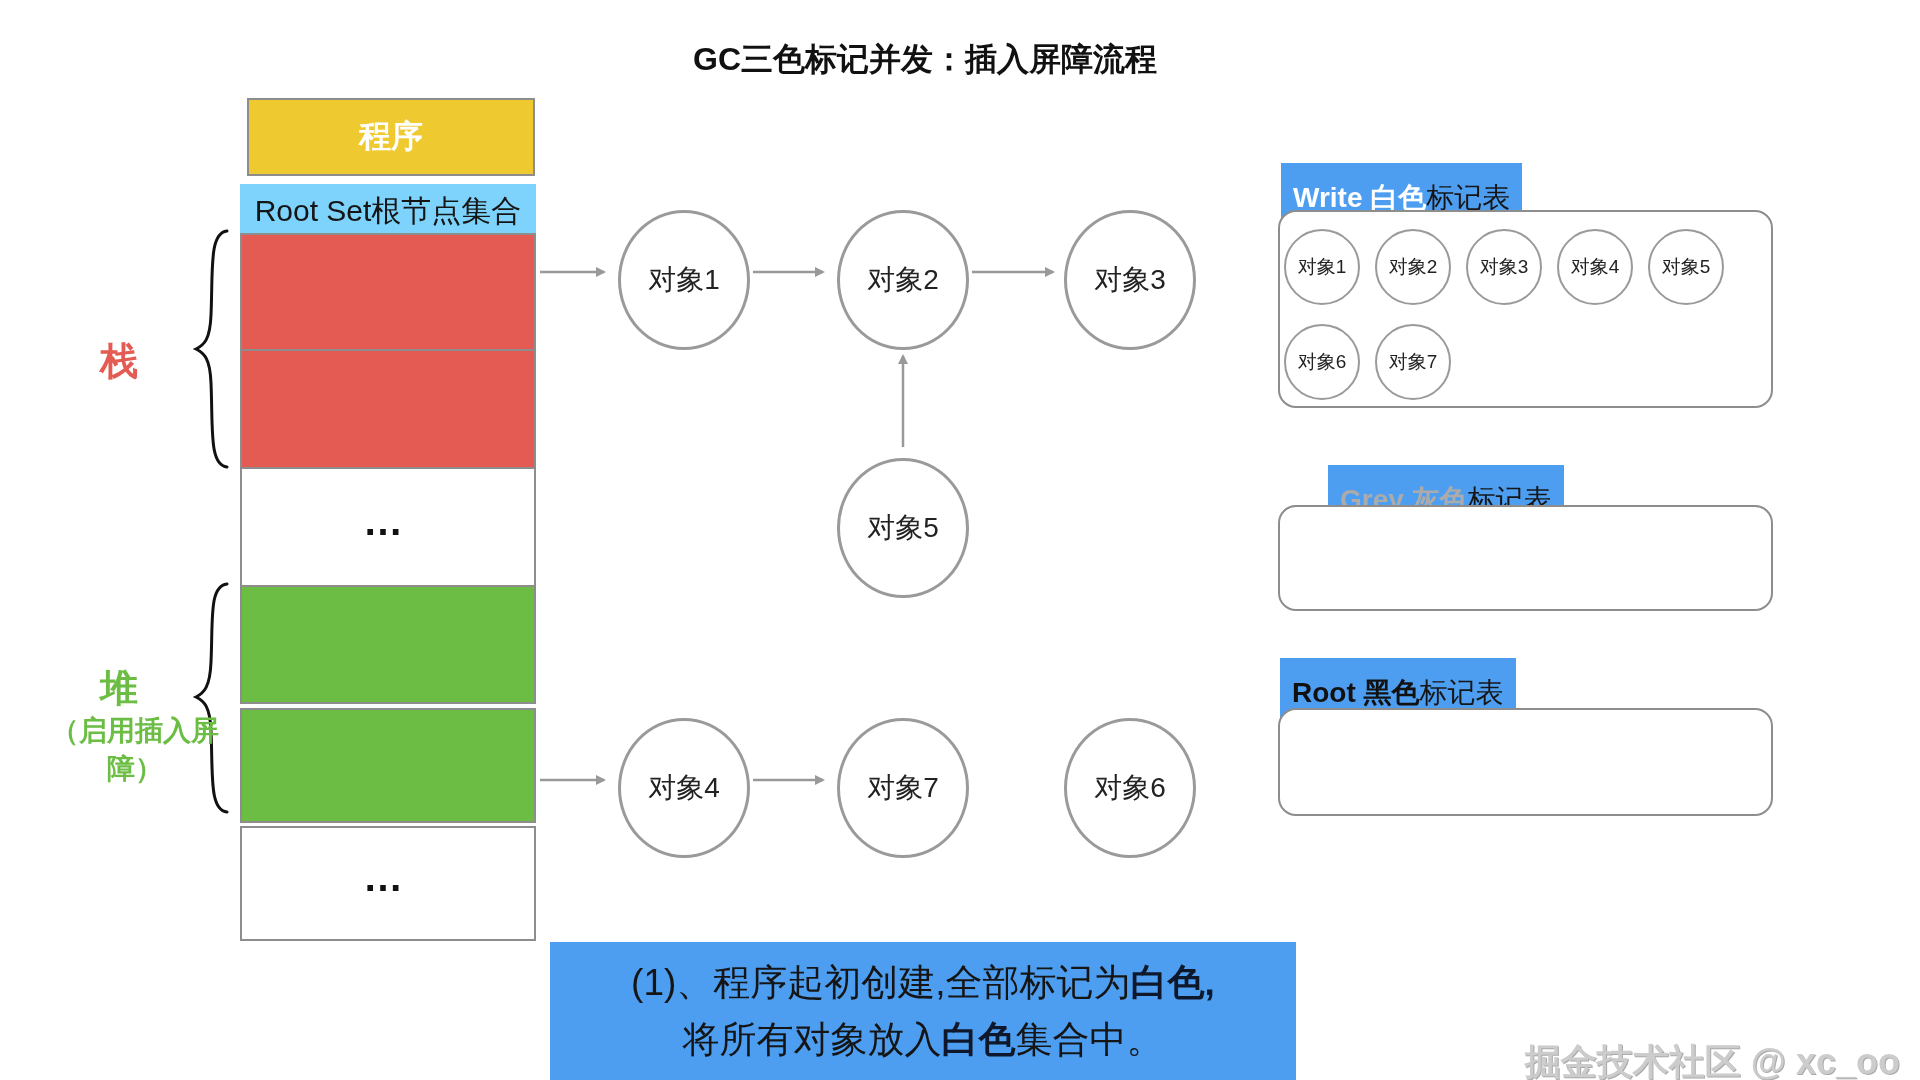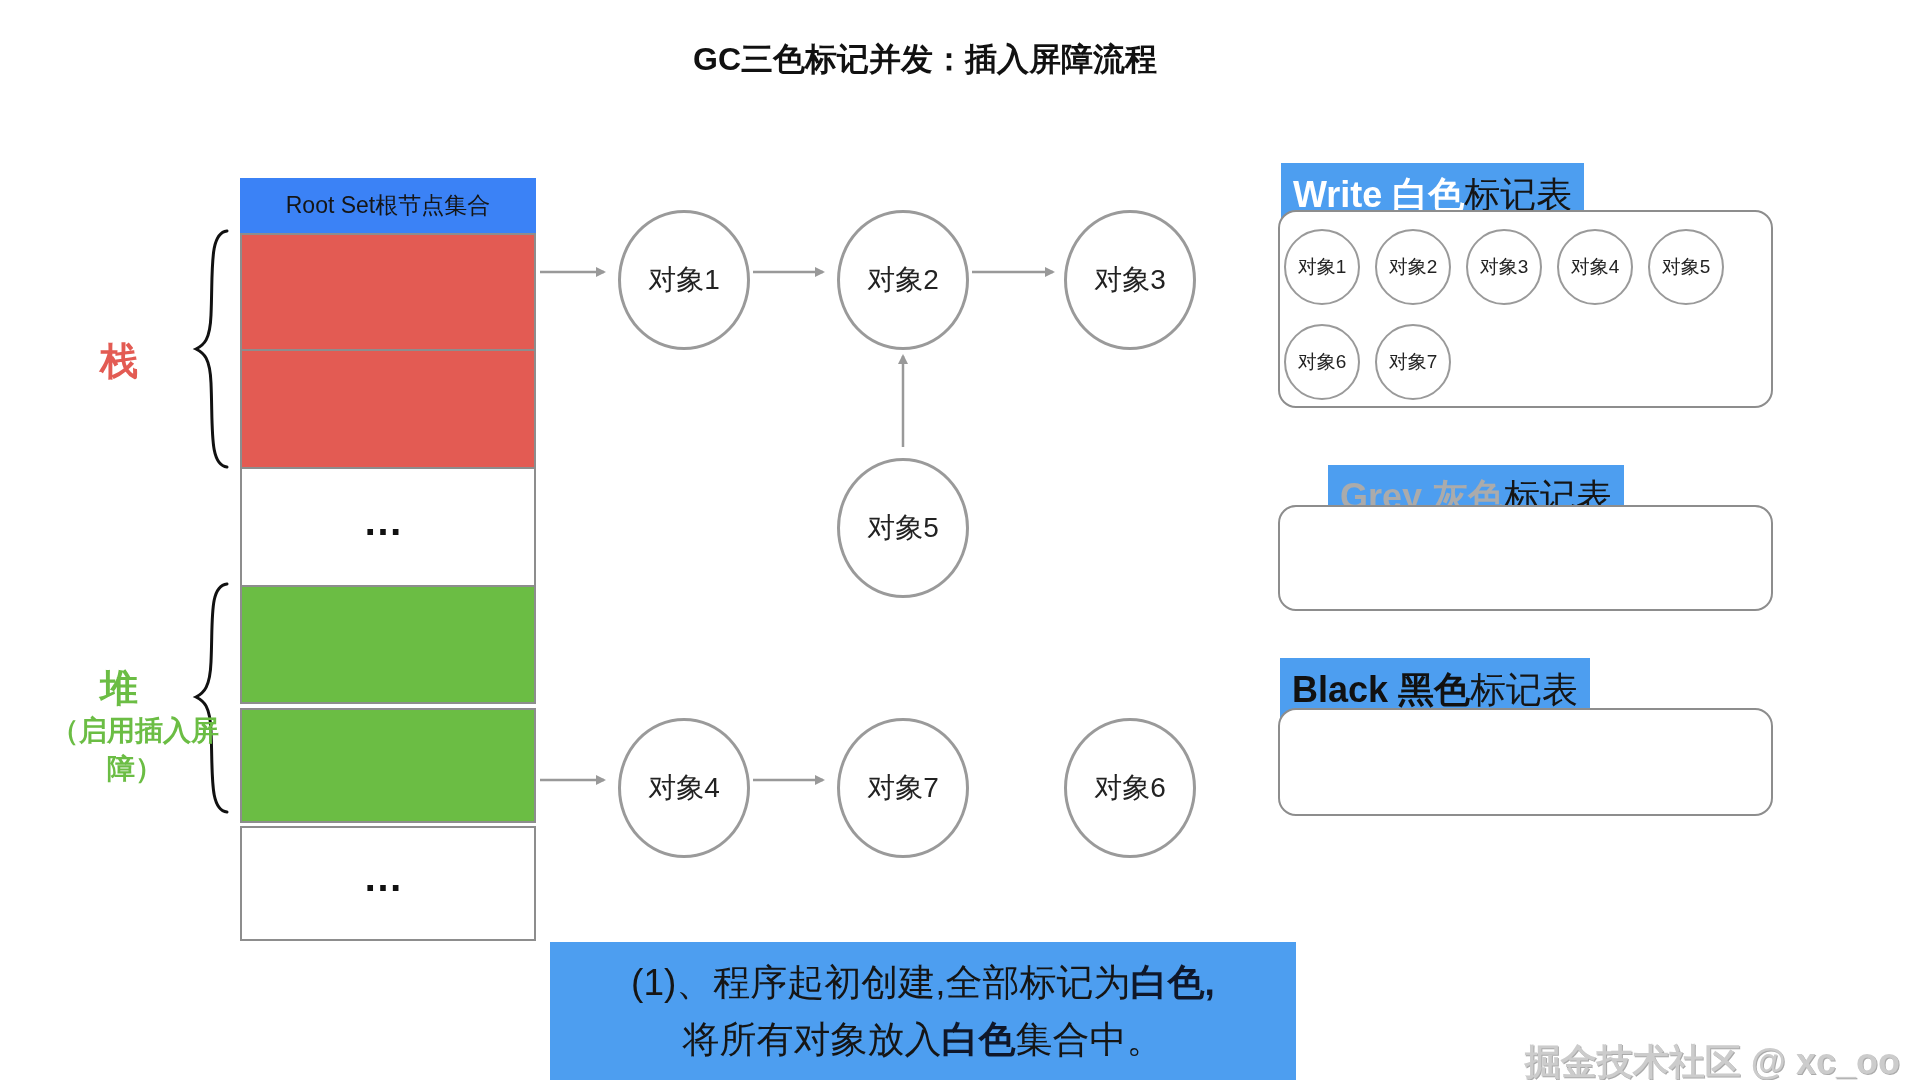--- a/index.html
+++ b/index.html
@@ -7,38 +7,38 @@
     position:relative;width:1920px;height:1080px;background:#ffffff;overflow:hidden;
     font-family:"Liberation Sans","DejaVu Sans",sans-serif;color:#111;
   }
   .abs{position:absolute;margin-top:8px;}
   
   .title{left:0;top:30px;width:1850px;text-align:center;font-size:32px;font-weight:700;color:#111;}
   
   .membox{left:240px;width:296px;box-sizing:border-box;border:2px solid #8d8d8d;}
   .program{left:247px;top:90px;width:288px;height:78px;background:#EFC930;border:2px solid #8d8d8d;
     display:flex;align-items:center;justify-content:center;font-size:32px;font-weight:700;color:#ffffff;box-sizing:border-box;}
-  .rootset{top:170px;height:55px;background:#3b82f6;display:flex;align-items:center;justify-content:center;
-    font-size:23px;color:#151515;border:none;}
+  .rootset{top:176px;height:55px;background:#7dd3fc;display:flex;align-items:center;justify-content:center;
+    font-size:30px;color:#151515;border:none;}
   .red1{top:225px;height:118px;background:#E35B53;}
   .red2{top:341px;height:120px;background:#E35B53;}
   .white1{top:459px;height:120px;background:#ffffff;}
   .green1{top:577px;height:119px;background:#6BBD44;}
   .green2{top:700px;height:115px;background:#6BBD44;}
   .white2{top:818px;height:115px;background:#ffffff;}
   .dots{display:flex;align-items:center;justify-content:center;font-size:40px;font-weight:700;
     letter-spacing:10px;color:#111;padding-bottom:12px;}
   .stack-label{left:100px;top:328px;font-size:38px;font-weight:700;color:#E35B53;}
   .heap-label{left:100px;top:655px;font-size:38px;font-weight:700;color:#6BBD44;}
   .heap-note{left:35px;top:704px;width:200px;text-align:center;font-size:28px;font-weight:700;color:#6BBD44;}
   
   .node{width:132px;height:140px;border:3px solid #9a9a9a;border-radius:50%;background:#fff;
     display:flex;align-items:center;justify-content:center;font-size:28px;color:#222;box-sizing:border-box;}
   
-  .settitle{display:inline-flex;align-items:center;background:#4D9EF0;padding:8px 12px;font-size:36px;white-space:nowrap;justify-content:flex-end;}
+  .settitle{display:inline-flex;align-items:center;background:#4D9EF0;padding:16px 12px;font-size:28px;white-space:nowrap;justify-content:flex-end;}
   .settitle .hl{font-weight:700;}
   .white-hl{color:#ffffff;}
   .grey-hl{color:#ABABAB;}
   .black-hl{color:#111111;}
   .settitle .rest{font-weight:400;color:#151515;}
   .panel{border:2px solid #8d8d8d;border-radius:18px;background:#ffffff;box-sizing:border-box;}
   .white-panel{left:1278px;top:202px;width:495px;height:198px;}
   .grey-panel{left:1278px;top:497px;width:495px;height:106px;}
   .black-panel{left:1278px;top:700px;width:495px;height:108px;}
   .witem{position:absolute;width:76px;height:76px;border:2.5px solid #9a9a9a;border-radius:50%;background:#fff;
@@ -71,20 +71,21 @@
     <line x1="540" y1="272" x2="604" y2="272" stroke="#999999" stroke-width="2.5" marker-end="url(#ah)"></line>
     <line x1="753" y1="272" x2="823" y2="272" stroke="#999999" stroke-width="2.5" marker-end="url(#ah)"></line>
     <line x1="972" y1="272" x2="1053" y2="272" stroke="#999999" stroke-width="2.5" marker-end="url(#ah)"></line>
     <line x1="903" y1="447" x2="903" y2="356" stroke="#999999" stroke-width="2.5" marker-end="url(#ah)"></line>
     <line x1="540" y1="780" x2="604" y2="780" stroke="#999999" stroke-width="2.5" marker-end="url(#ah)"></line>
     <line x1="753" y1="780" x2="823" y2="780" stroke="#999999" stroke-width="2.5" marker-end="url(#ah)"></line>
   </svg>
 
   <div class="abs title">GC三色标记并发：插入屏障流程</div>
 
+  <div class="abs program">程序</div>
   <div class="abs membox rootset">Root Set根节点集合</div>
   <div class="abs membox red1"></div>
   <div class="abs membox red2"></div>
   <div class="abs membox white1 dots">…</div>
   <div class="abs membox green1"></div>
   <div class="abs membox green2"></div>
   <div class="abs membox white2 dots">…</div>
 
   <div class="abs stack-label">栈</div>
   <div class="abs heap-label">堆</div>
@@ -112,21 +113,21 @@
     <div class="witem" style="left:95px;top:112px;">对象7</div>
   </div>
 
   <div class="abs settitle" style="left:1328px;top:457px;">
     <span class="hl grey-hl">Grey 灰色</span>
       <span class="rest">标记表</span>
   </div>
   <div class="abs panel grey-panel"></div>
 
   <div class="abs settitle" style="left:1280px;top:650px;">
-    <span class="hl black-hl">Black 黑色</span>
+    <span class="hl black-hl">Root 黑色</span>
       <span class="rest">标记表</span>
   </div>
   <div class="abs panel black-panel"></div>
 
   <div class="abs banner">
     <div><span>(1)、程序起初创建,全部标记为</span><span class="hl">白色,</span></div>
     <div><span>将所有对象放入</span><span class="hl">白色</span><span>集合中。</span></div>
   </div>
 
   <div class="abs watermark">掘金技术社区 @ xc_oo</div>

